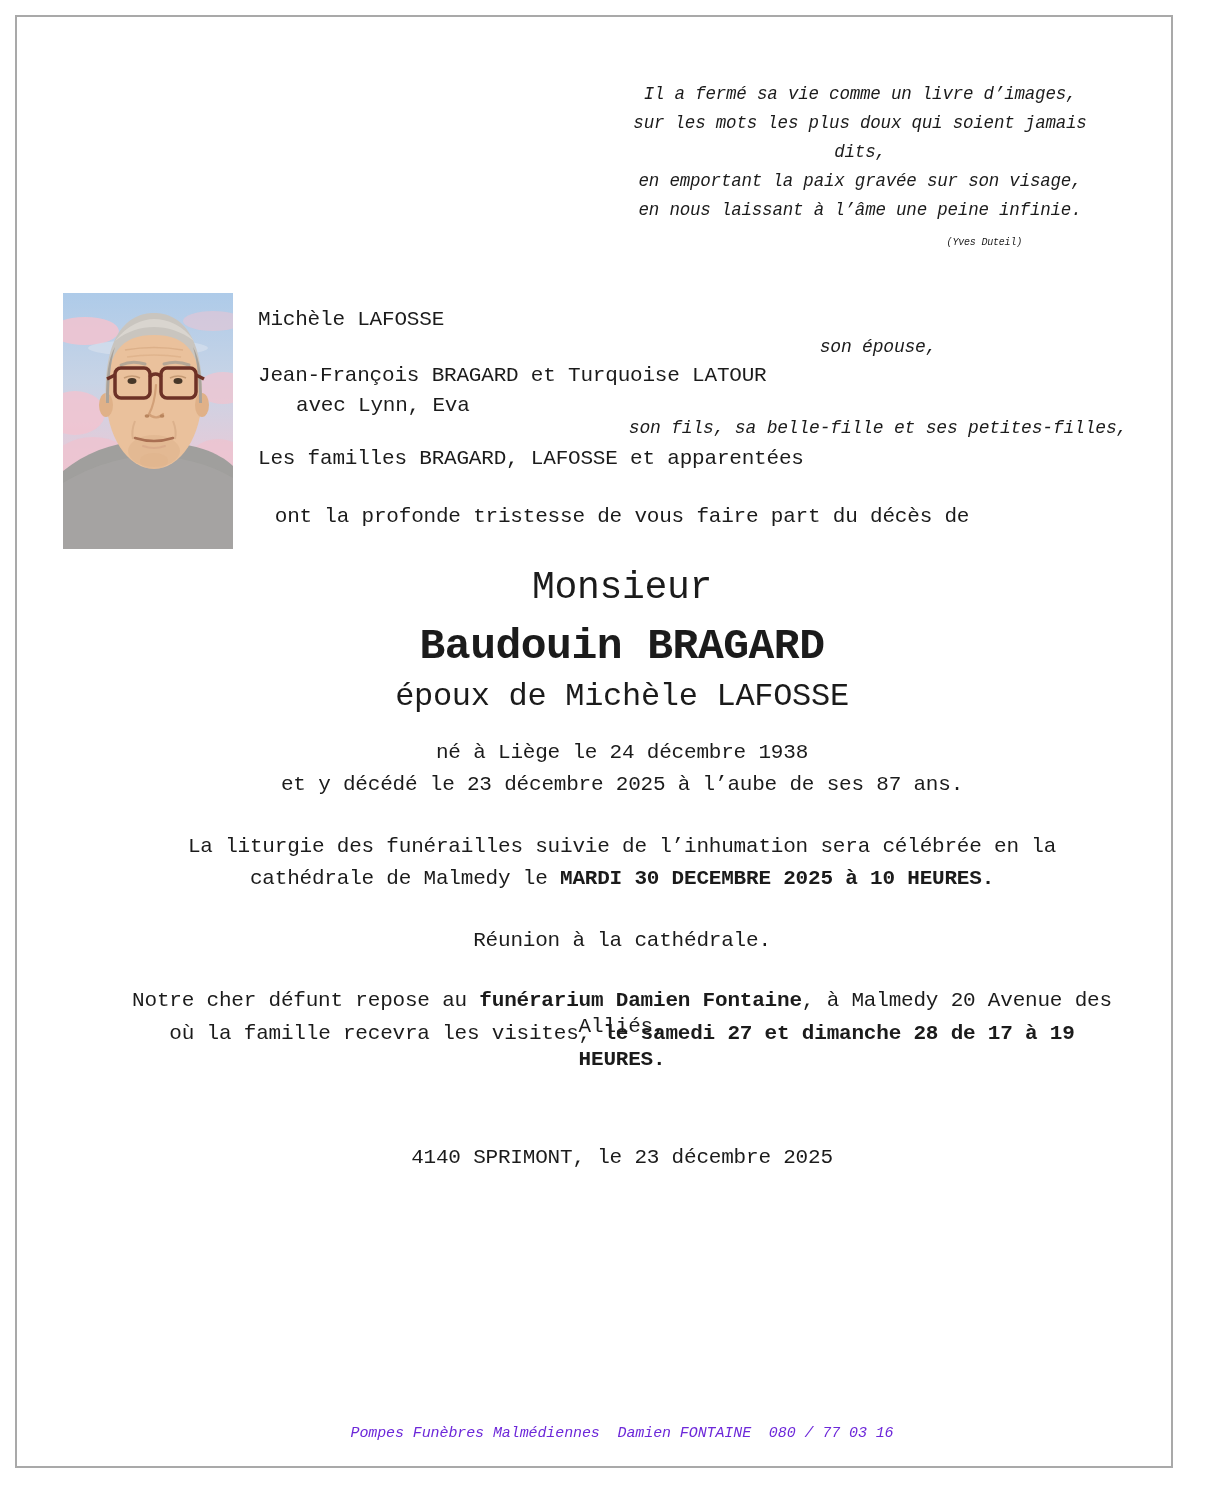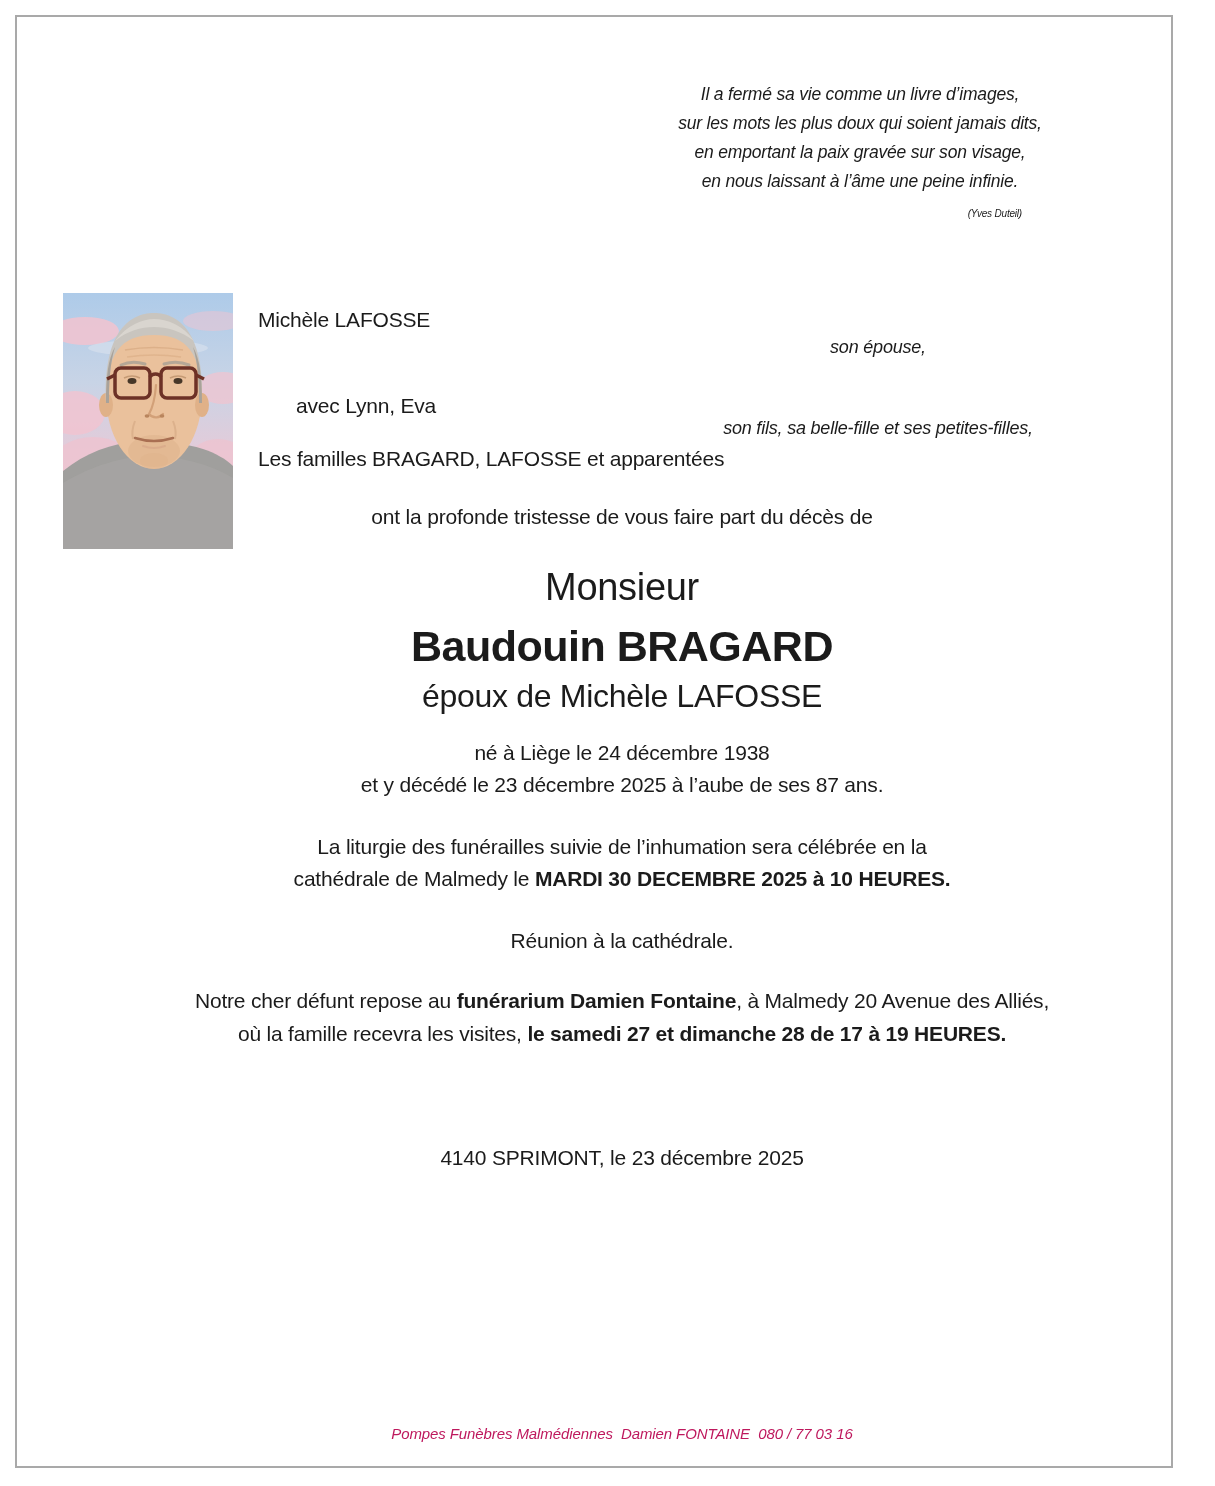--- a/index.html
+++ b/index.html
@@ -1,21 +1,21 @@
 <!DOCTYPE html>
 <html><head>
 <meta charset="utf-8">
 <style>
   html, body { margin: 0; padding: 0; background: #ffffff; }
   .page {
     position: relative;
     width: 1215px;
     height: 1486px;
     background: #ffffff;
-    font-family: Liberation Sans, sans-serif;
+    font-family: Liberation Mono, monospace;
     color: #1b1b1b;
     overflow: hidden;
   }
   .page-border {
     position: absolute;
     left: 15px; top: 15px;
     width: 1154px; height: 1449px;
     border: 2px solid #a9a9a9;
   }
   .center {
@@ -64,21 +64,21 @@
     font-size: 18px;
     letter-spacing: -0.2px;
     white-space: nowrap;
   }
   .civility { font-size: 38px; letter-spacing: -0.3px; }
   .deceased-name { font-size: 43px; font-weight: 700; letter-spacing: -0.5px; }
   .spouse-of { font-size: 32px; letter-spacing: -0.3px; }
   .footer-line {
     font-style: italic;
     font-size: 15px;
-    color: #be185d;
+    color: #6d28d9;
     letter-spacing: -0.1px;
   }
 </style>
 </head>
 <body>
 
 <div class="page">
   <div class="page-border"></div>
 
   <div class="poem">
@@ -157,20 +157,21 @@
         <path d="M110,128 Q114,138 112,146" stroke="#dcb18c" stroke-width="2" fill="none"></path>
         <path d="M72,145 Q91,151 110,145" stroke="#a96f52" stroke-width="2.5" fill="none" stroke-linecap="round"></path>
         <path d="M80,153 Q91,157 102,153" stroke="#d8a98a" stroke-width="2" fill="none" opacity="0.8" stroke-linecap="round"></path>
         <ellipse cx="91" cy="168" rx="14" ry="8" fill="#e0b38b" opacity="0.5"></ellipse>
       </g>
     </svg>
   </div>
 
   <div class="fam" style="top:308px">Michèle LAFOSSE</div>
   <div class="rel" style="top:337px">son épouse,</div>
+  <div class="fam" style="top:364px">Jean-François BRAGARD et Turquoise LATOUR</div>
   <div class="fam" style="top:394px;left:296px">avec Lynn, Eva</div>
   <div class="rel" style="top:418px">son fils, sa belle-fille et ses petites-filles,</div>
   <div class="fam" style="top:447px">Les familles BRAGARD, LAFOSSE et apparentées</div>
 
   <div class="center civility" style="top:566px">Monsieur</div>
   <div class="center body-text" style="top:504px">ont la profonde tristesse de vous faire part du décès de</div>
   <div class="center spouse-of" style="top:678px">époux de Michèle LAFOSSE</div>
   <div class="center deceased-name" style="top:622px">Baudouin BRAGARD</div>
 
   <div class="center body-text" style="top:740px">né à Liège le 24 décembre 1938</div>

